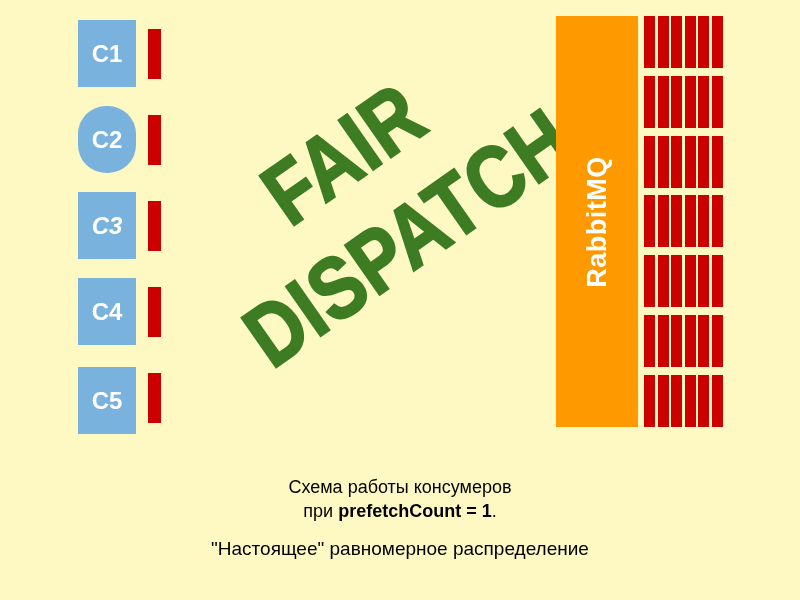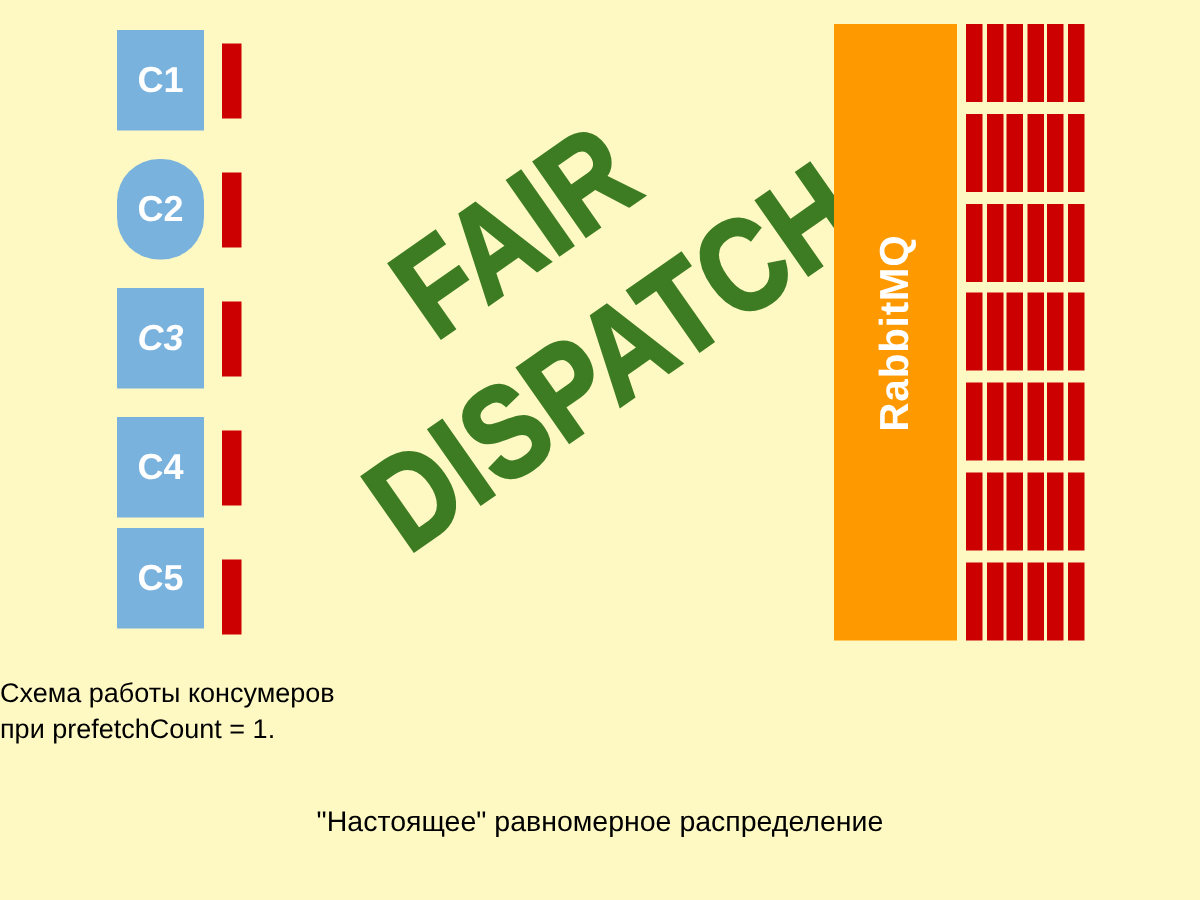--- a/index.html
+++ b/index.html
@@ -139,30 +139,30 @@
   .queue-message {
     width: 11px;
     height: 100%;
     background: #cc0000;
   }
 
   
   #caption-primary {
     position: absolute;
     left: 0;
-    top: 450px;
+    top: 475px;
     width: 800px;
-    text-align: left;
+    text-align: center;
     font-family: "Liberation Sans", sans-serif;
     font-size: 18px;
     color: #000000;
     line-height: 1.35;
   }
   #caption-primary .strong {
-    font-weight: normal;
+    font-weight: bold;
   }
   #caption-secondary {
     position: absolute;
     left: 0;
     top: 538px;
     width: 800px;
     text-align: center;
     font-family: "Liberation Sans", sans-serif;
     font-size: 19px;
     color: #000000;
@@ -179,21 +179,21 @@
       </div>
       <div class="consumer-box" style="top: 86px; border-radius: 28px;">
         <span class="consumer-label">C2</span>
       </div>
       <div class="consumer-box" style="top: 172px; font-style: italic;">
         <span class="consumer-label">C3</span>
       </div>
       <div class="consumer-box" style="top: 258px; justify-content: center;">
         <span class="consumer-label">C4</span>
       </div>
-      <div class="consumer-box" style="top: 332px;">
+      <div class="consumer-box" style="top: 347px;">
         <span class="consumer-label">C5</span>
       </div>
     </div>
 
   <div id="consumer-messages">
       <div class="consumer-message-bar" style="top: 9px;"></div>
       <div class="consumer-message-bar" style="top: 95px;"></div>
       <div class="consumer-message-bar" style="top: 181px;"></div>
       <div class="consumer-message-bar" style="top: 267px;"></div>
       <div class="consumer-message-bar" style="top: 353px;"></div>

